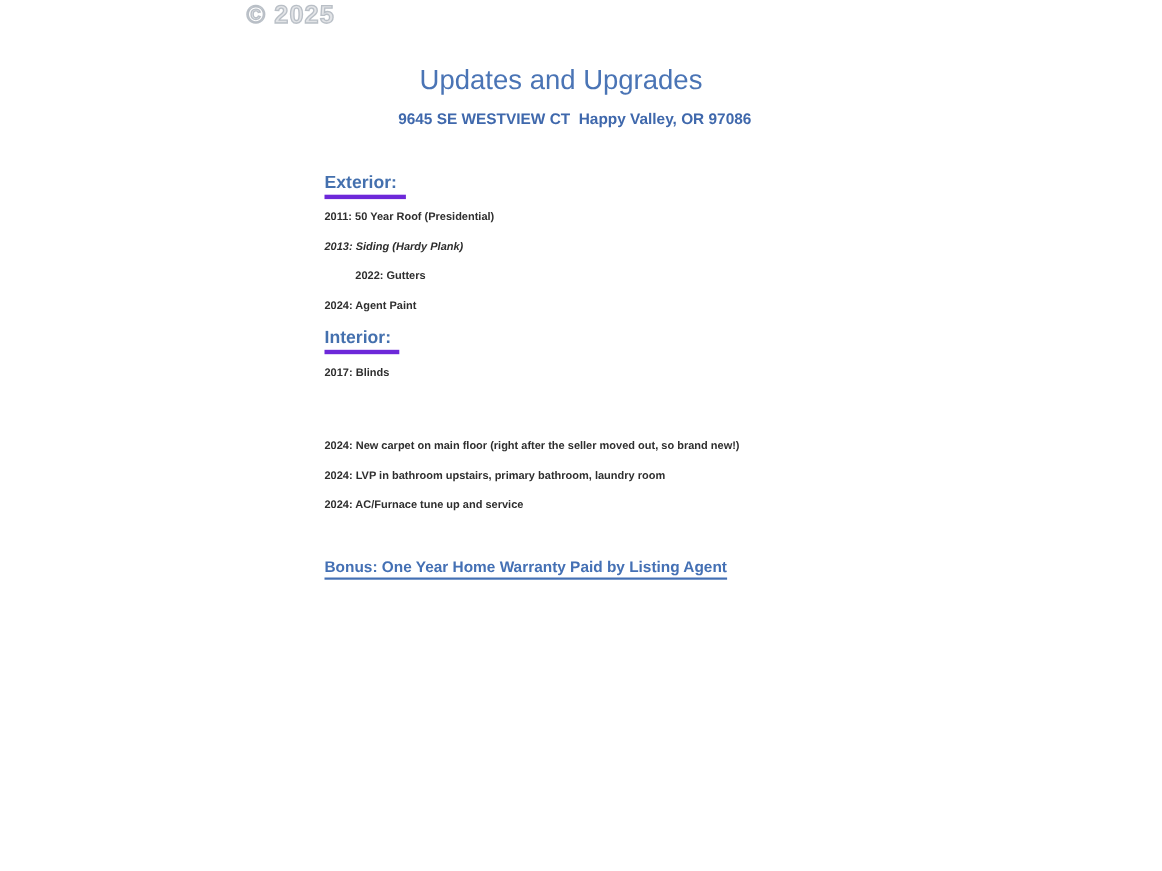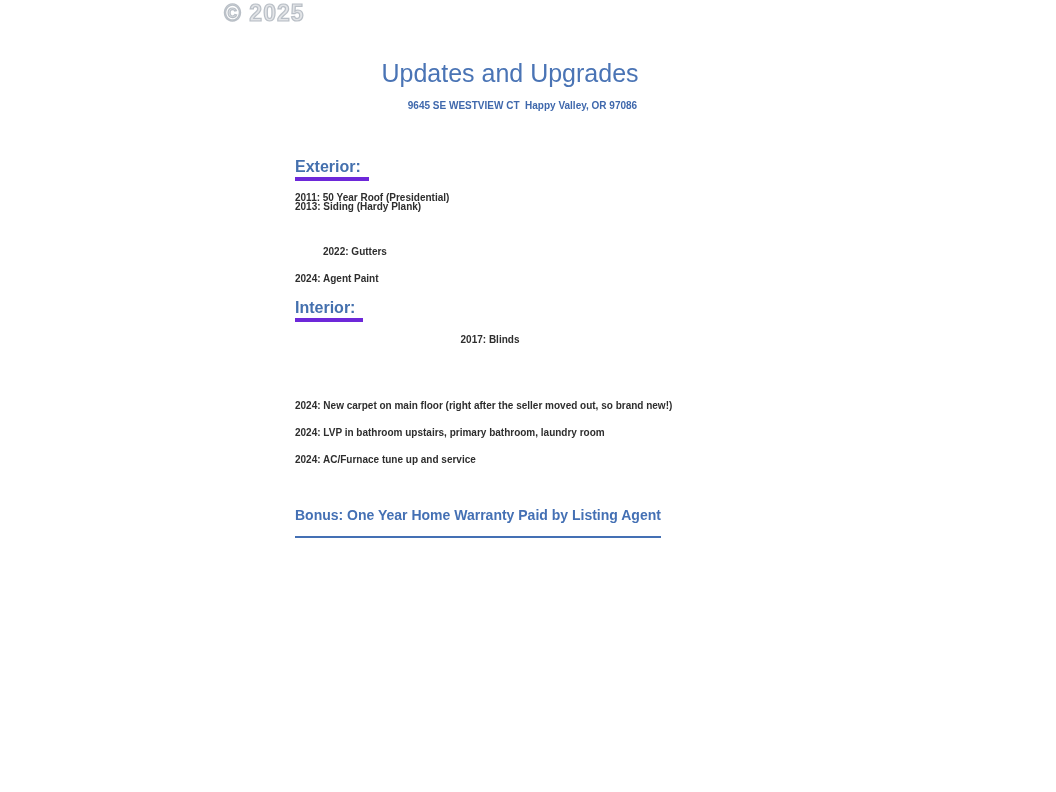--- a/index.html
+++ b/index.html
@@ -34,21 +34,21 @@
     font-size: 25px;
     font-weight: normal;
     color: #4a74b5;
   }
   .doc-address {
     position: absolute;
     left: 295px;
     top: 100px;
     width: 455px;
     text-align: center;
-    font-size: 10px;
+    font-size: 14px;
     font-weight: bold;
     color: #3f68ac;
     white-space: pre-wrap;
   }
   .sec-heading {
     position: absolute;
     left: 295px;
     font-size: 16px;
     font-weight: bold;
     color: #4470ae;
@@ -61,37 +61,37 @@
   .item {
     position: absolute;
     left: 295px;
     width: 390px;
     font-size: 10px;
     font-weight: bold;
     color: #2e2e2e;
     line-height: 12.5px;
   }
   .i-ext0 { top: 192px; }
-  .i-ext1 { top: 201px; }
+  .i-ext1 { top: 219px; font-style: italic; }
   .i-ext2 { top: 246px; margin-left: 28px; }
   .i-ext3 { top: 273px; }
-  .i-int0 { top: 334px; text-align: center; }
+  .i-int0 { top: 334px; }
   .i-int1 { top: 361px; }
   .i-int2 { top: 400px; }
   .i-int3 { top: 427px; }
   .i-int4 { top: 454px; }
   .bonus {
     position: absolute;
     left: 295px;
     top: 507px;
     font-size: 14px;
     font-weight: bold;
     color: #4470b4;
     border-bottom: 2px solid #4470b4;
-    padding-bottom: 13px;
+    padding-bottom: 2px;
     line-height: 1.15;
   }
 </style>
 </head>
 <body>
 
 <div class="page">
 
   <div class="watermark">© 2025</div>
 

